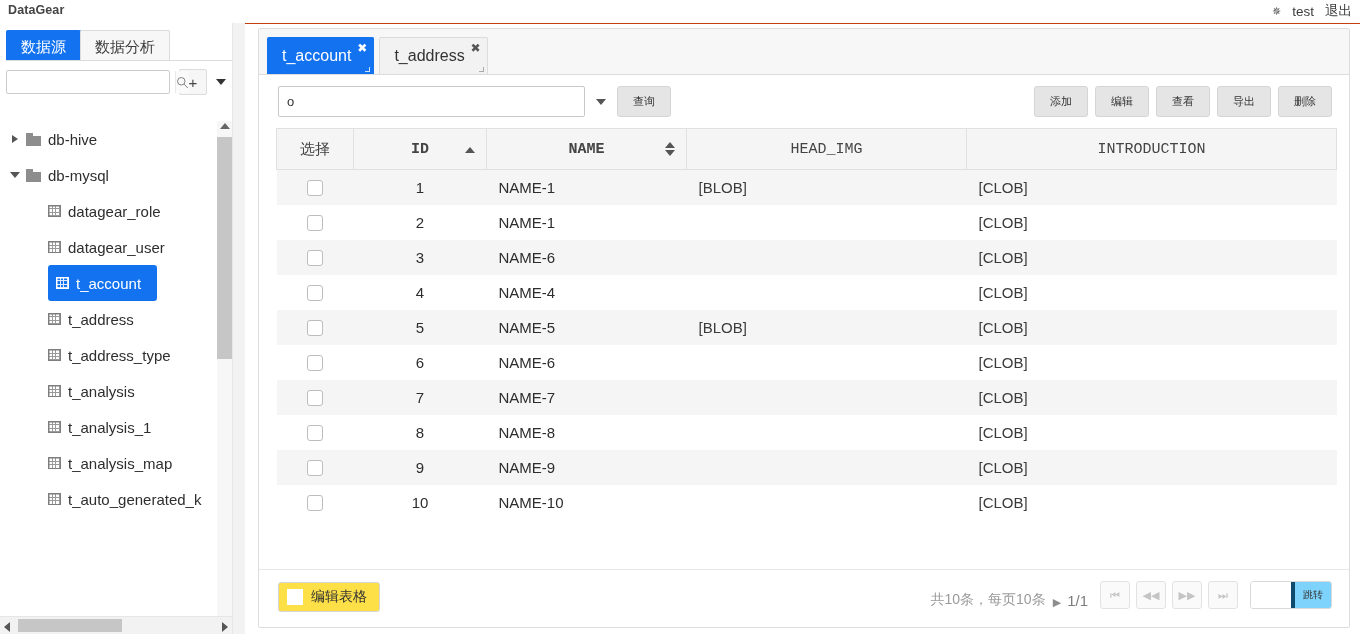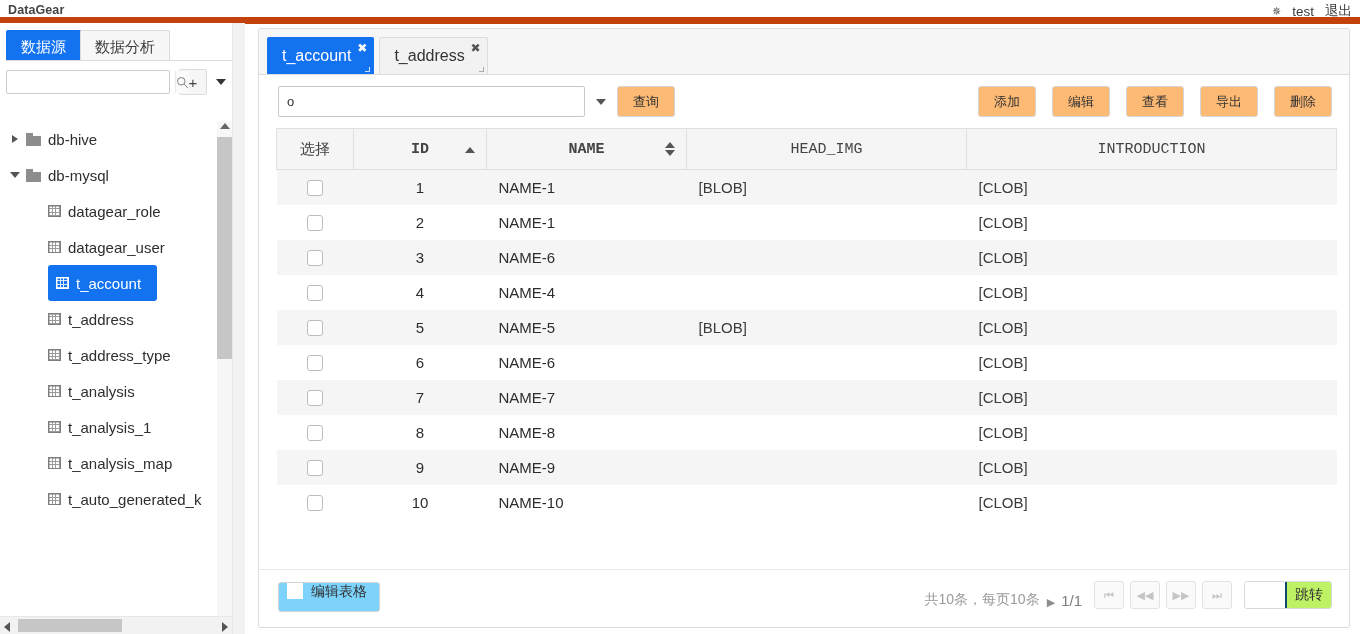--- a/index.html
+++ b/index.html
@@ -10,21 +10,21 @@
     background: #ffffff;
     font-family: "Liberation Sans", sans-serif;
     color: #333;
     -webkit-font-smoothing: antialiased;
   }
 
   
   #topbar {
     position: absolute; left: 0; top: 0; width: 1360px; height: 24px;
     background: #ffffff;
-    border-bottom: 7px solid #c2410c;
+    border-bottom: 1px solid #c2410c;
   }
   #brand {
     position: absolute; left: 8px; top: 3px;
     font-size: 12.5px; font-weight: bold; color: #444;
     letter-spacing: .1px;
   }
   #top-right {
     position: absolute; right: 8px; top: 2px;
     display: flex; align-items: center; gap: 11px;
     font-size: 13.5px; color: #3a3a3a;
@@ -254,28 +254,28 @@
     padding: 0 8px; font-size: 13px; outline: none;
     font-family: "Liberation Sans", sans-serif; color: #333;
   }
   #q-caret {
     margin: 0 11px; cursor: pointer;
     width: 0; height: 0; border-left: 5px solid transparent;
     border-right: 5px solid transparent; border-top: 6px solid #555;
   }
   .btn {
     height: 31px; padding: 0 15px;
-    border: 1px solid #d5d5d5; background: #fdba74;
-    border-radius: 3px; font-size: 13px; color: #333;
+    border: 1px solid #d5d5d5; background: #e5e5e5;
+    border-radius: 3px; font-size: 11px; color: #333;
     cursor: pointer; line-height: 29px;
     font-family: "Liberation Sans", sans-serif;
   }
   #act-btns {
     position: absolute; right: 17px; top: 11px;
-    display: flex; gap: 16px;
+    display: flex; gap: 7px;
   }
 
   
   #grid {
     position: absolute; left: 17px; top: 99px;
     width: 1060px;
   }
   table { border-collapse: collapse; width: 100%; table-layout: fixed; }
   thead th {
     height: 41px;
@@ -318,23 +318,23 @@
     vertical-align: middle; cursor: pointer;
   }
 
   
   #footer {
     position: absolute; left: 0; bottom: 0; width: 100%; height: 58px;
     border-top: 1px solid #e8e8e8;
   }
   #edit-grid-btn {
     position: absolute; left: 19px; top: 12px;
-    height: 30px; display: flex; gap: 8px;
+    height: 30px; display: flex; align-items: center; gap: 8px;
     padding: 0 12px 0 8px;
-    border: 1px solid #d5d5d5; background: #7dd3fc;
+    border: 1px solid #d5d5d5; background: #fde047;
     border-radius: 3px; font-size: 14px; color: #333; cursor: pointer;
   }
   #edit-grid-btn .sq {
     width: 16px; height: 16px; background: #fff; border: 1px solid #fff;
   }
   #pager {
     position: absolute; right: 17px; top: 11px;
     display: flex; align-items: flex-end;
     font-size: 14px; color: #9a9a9a;
   }
@@ -352,23 +352,23 @@
     display: flex; align-items: center; margin-left: 6px;
     border: 1px solid #d9d9d9; border-radius: 3px; overflow: hidden;
     height: 28px; background: #fff;
   }
   #pg-jump-input {
     width: 40px; height: 100%; border: none; outline: none;
     font-size: 13px; padding: 0 5px;
     font-family: "Liberation Sans", sans-serif;
   }
   #pg-jump-btn {
-    height: 100%; padding: 0 8px; background: #bef264;
-    border-left: 2px solid #0c4a6e;
-    display: flex; align-items: center; font-size: 14px; color: #333;
+    height: 100%; padding: 0 8px; background: #7dd3fc;
+    border-left: 4px solid #0c4a6e;
+    display: flex; align-items: center; font-size: 10px; color: #333;
     cursor: pointer;
   }
 </style>
 </head>
 <body>
 
 <div id="topbar">
   <div id="brand">DataGear</div>
   <div id="top-right">
     <span class="gear">✵</span>

